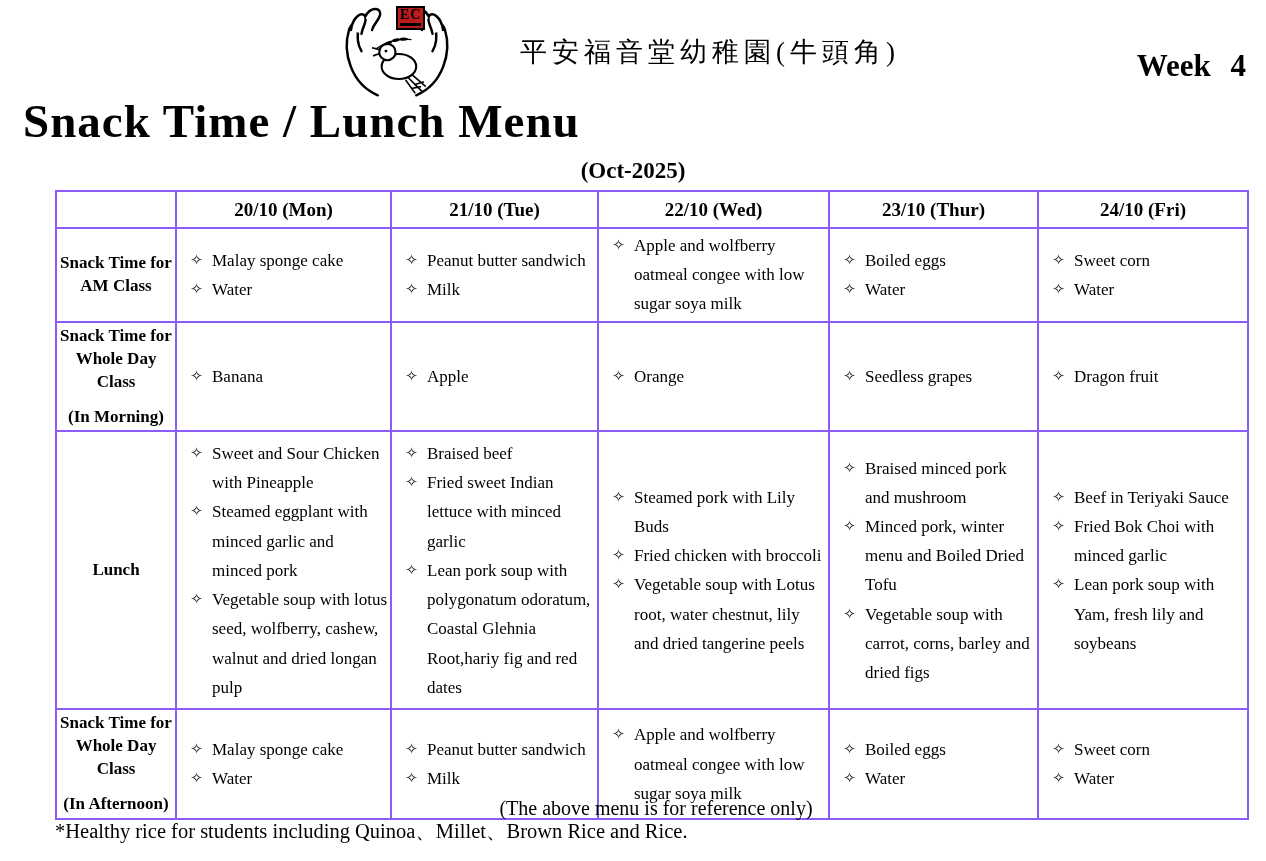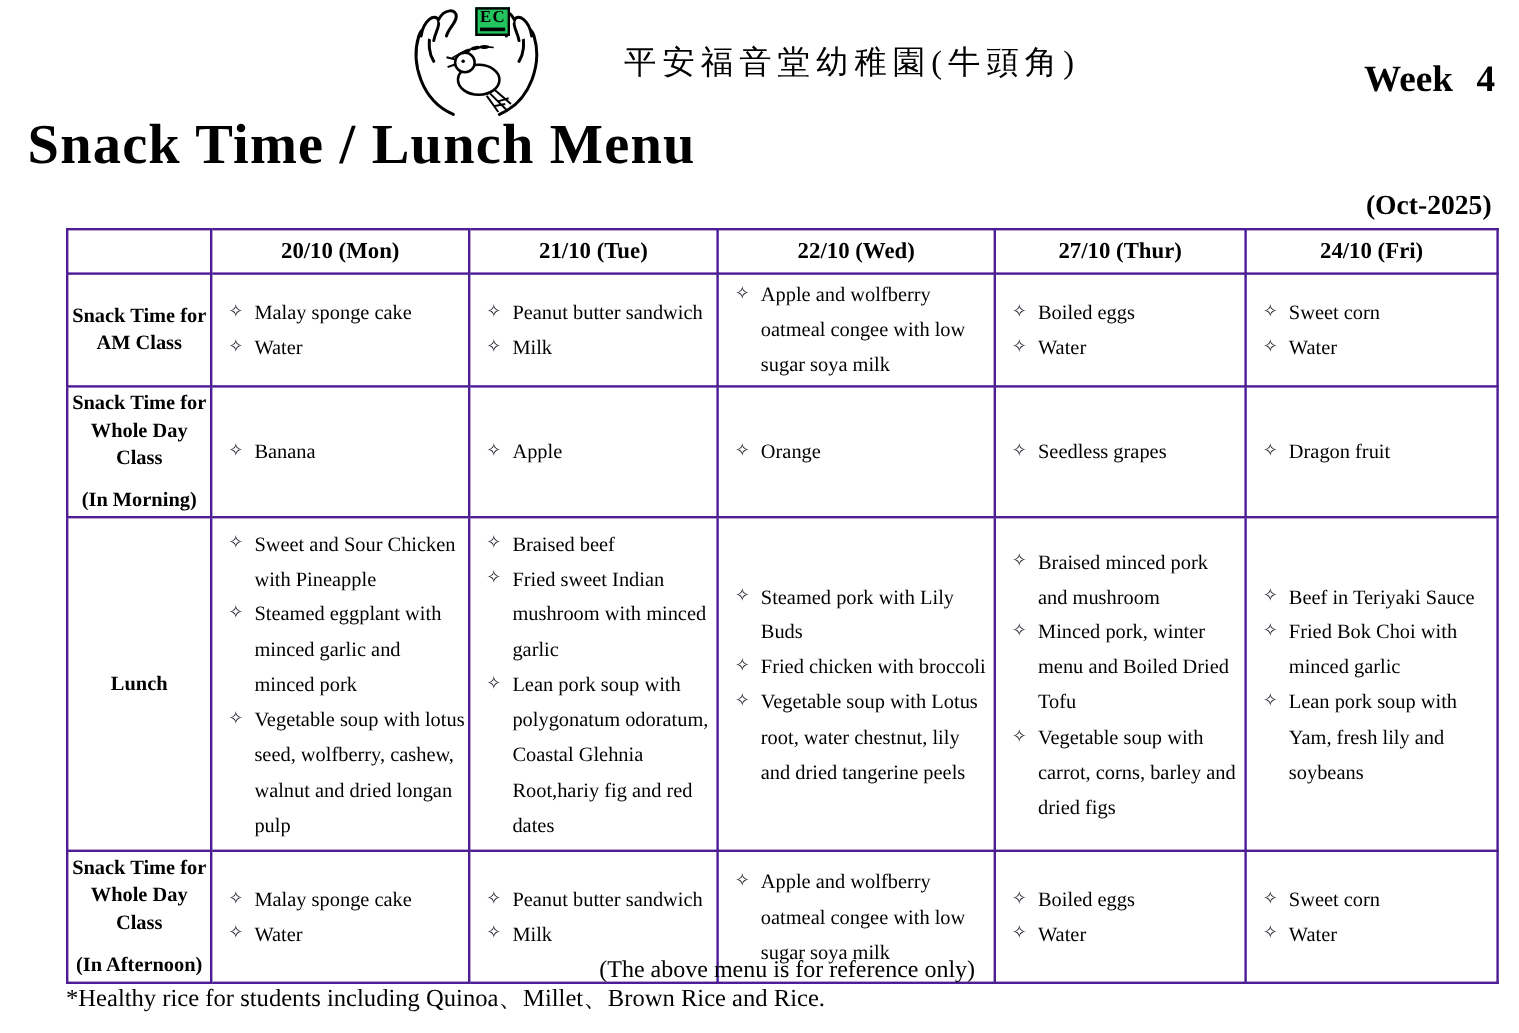--- a/index.html
+++ b/index.html
@@ -13,42 +13,42 @@
   }
   .abs { position: absolute; }
 
   
   .logo-wrap { left: 338px; top: 6px; width: 118px; height: 96px; }
   .logo-wrap svg { width: 100%; height: 100%; }
   .ec-badge {
     position: absolute; left: 58px; top: 0px;
     border: 2px solid #000; padding: 0 2px 2px 2px;
     font-weight: bold; font-size: 14px; line-height: 14px;
-    letter-spacing: 1px; background: #22c55e;
+    letter-spacing: 1px; background: #b91c1c;
   }
   .ec-badge::after { content: ""; display: block; height: 3px; background: #000; margin-top: 1px; }
 
   .center-head { left: 450px; top: 34px; width: 450px; text-align: right; }
   .school-zh { font-size: 27px; letter-spacing: 5px; white-space: nowrap; }
   .school-en { font-size: 16.5px; font-weight: bold; margin-top: 4px; white-space: nowrap; }
 
   .week-label { right: 20px; top: 48px; font-size: 31px; font-weight: bold; word-spacing: 12px; }
 
   .main-title { left: 23px; top: 94px; width: 1220px; 
                 font-size: 47px; font-weight: bold; letter-spacing: 1px; }
-  .date-subtitle { left: 23px; top: 158px; width: 1220px; text-align: right;
+  .date-subtitle { left: 23px; top: 158px; width: 1220px; text-align: center;
                    font-size: 23px; font-weight: bold; }
 
   
   table.menu-table {
     position: absolute; left: 55px; top: 190px;
     border-collapse: collapse; table-layout: fixed;
     background: #fff;
   }
-  .menu-table th, .menu-table td { border: 2px solid #4c1d95; overflow: hidden; }
+  .menu-table th, .menu-table td { border: 2px solid #8b5cf6; overflow: hidden; }
   .menu-table thead th { font-size: 19px; font-weight: bold; height: 33px; text-align: center; }
   .menu-table tbody th {
     font-size: 17px; font-weight: bold; text-align: center;
     vertical-align: middle; padding: 2px 1px; line-height: 1.35;
   }
   .menu-table td { vertical-align: middle; padding: 2px 2px 2px 4px; font-size: 17px; }
   tr.r0 { height: 91px; }
   tr.r1 { height: 99px; }
   tr.r2 { height: 278px; }
   tr.r3 { height: 95px; }
@@ -109,21 +109,21 @@
       <col style="width: 231px;">
       <col style="width: 209px;">
       <col style="width: 210px;">
     </colgroup>
   <thead>
       <tr>
         <th></th>
         <th>20/10 (Mon)</th>
         <th>21/10 (Tue)</th>
         <th>22/10 (Wed)</th>
-        <th>27/10 (Thur)</th>
+        <th>23/10 (Thur)</th>
         <th>24/10 (Fri)</th>
       </tr>
     </thead>
   <tbody>
       <tr class="r0">
         <th>
           <div>Snack Time for AM Class</div>
         </th>
         <td>
           <div class="item">
@@ -226,21 +226,21 @@
             <span class="item-text">Vegetable soup with lotus seed, wolfberry, cashew, walnut and dried longan pulp</span>
           </div>
         </td>
         <td>
           <div class="item">
             <span class="bullet">✧</span>
             <span class="item-text">Braised beef</span>
           </div>
           <div class="item">
             <span class="bullet">✧</span>
-            <span class="item-text">Fried sweet Indian mushroom with minced garlic</span>
+            <span class="item-text">Fried sweet Indian lettuce with minced garlic</span>
           </div>
           <div class="item">
             <span class="bullet">✧</span>
             <span class="item-text">Lean pork soup with polygonatum odoratum, Coastal Glehnia Root,hariy fig and red dates</span>
           </div>
         </td>
         <td>
           <div class="item">
             <span class="bullet">✧</span>
             <span class="item-text">Steamed pork with Lily Buds</span>

